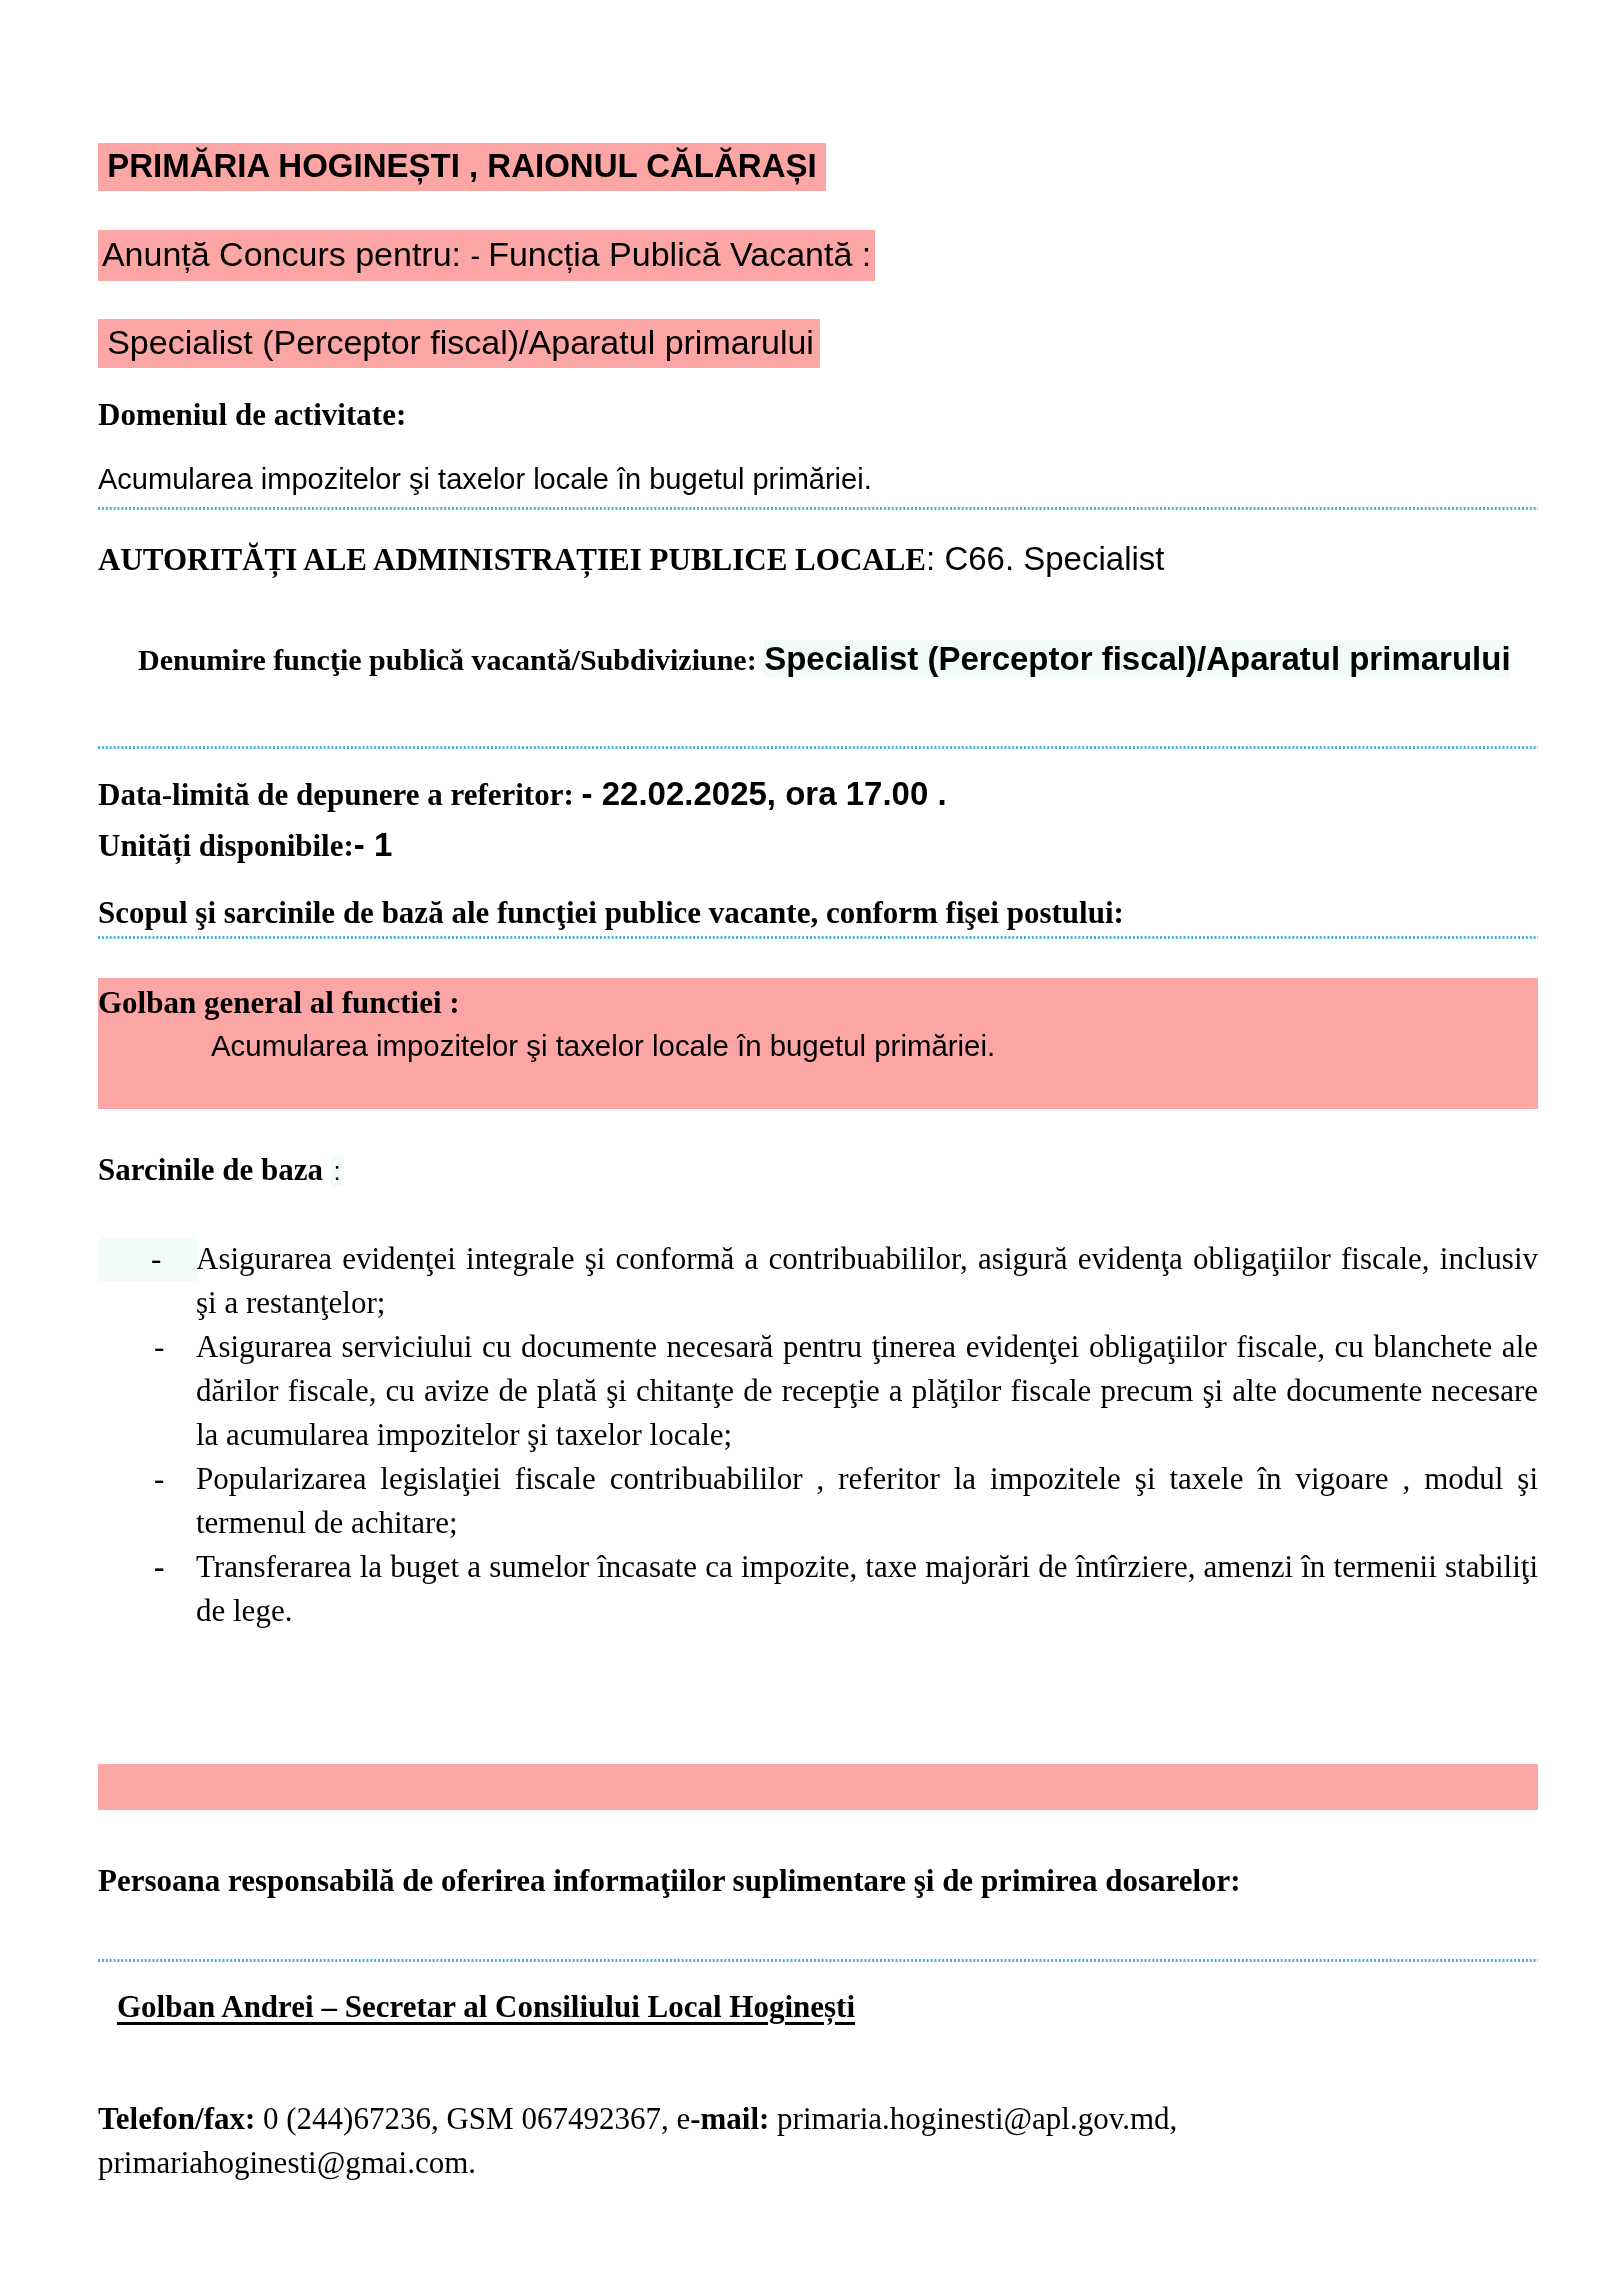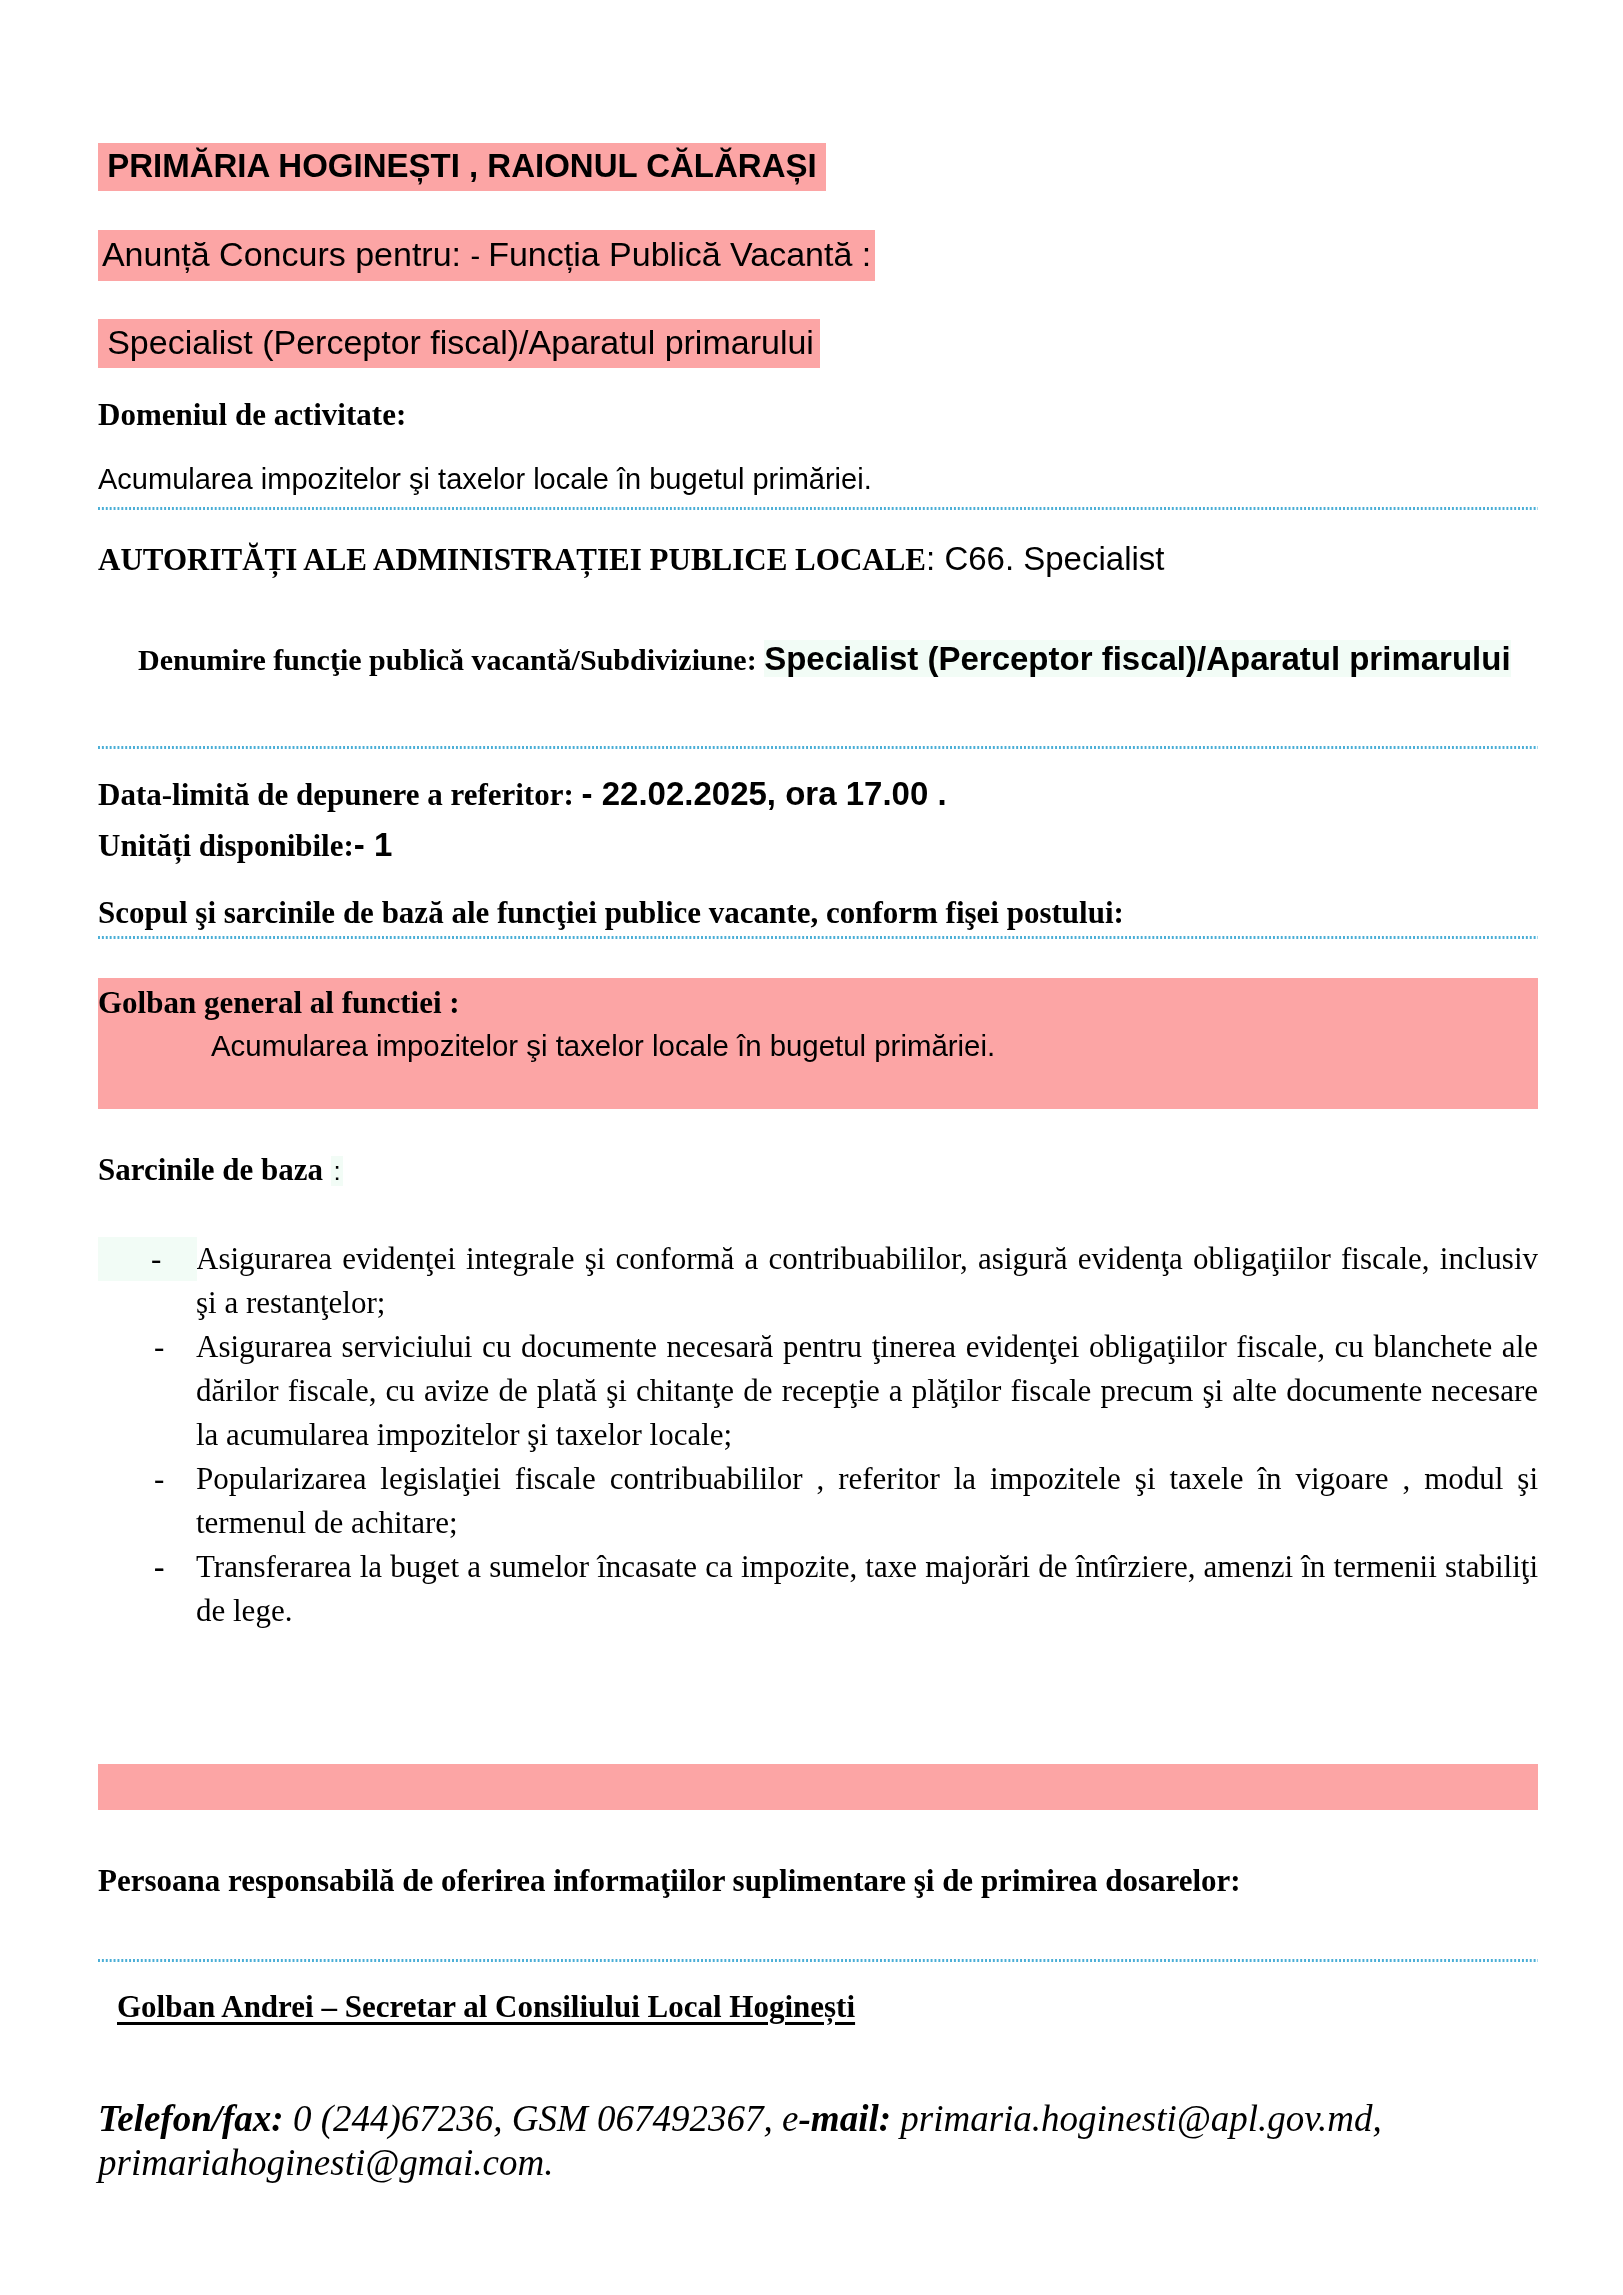--- a/index.html
+++ b/index.html
@@ -54,21 +54,21 @@
   #tasks li:first-child .bullet { background: #f2fcf6; left: 0; width: 99px; text-align: right; padding-right: 0; box-sizing: border-box; }
   #tasks li:first-child .bullet span { display: inline-block; width: 46px; text-align: left; }
 
   #empty-hl { top: 1764px; left: 0; width: 1440px; height: 46px; }
 
   #responsible-label { top: 1839px; font-size: 31px; font-weight: bold; margin-top: 24px; }
   #sep4 { top: 1959px; }
 
   #contact-person { top: 1989px; font-size: 31px; font-weight: bold; margin-left: 19px; }
 
-  #contacts { top: 2097px; font-size: 37px; line-height: 44px; width: 1440px; font-style: italic; }
+  #contacts { top: 2097px; font-size: 31px; line-height: 44px; width: 1440px; }
 </style>
 </head>
 <body>
 
 <div class="page">
 
   <div id="title" class="blk sans hl">PRIMĂRIA HOGINEȘTI ,  RAIONUL  CĂLĂRAȘI</div>
 
   <div id="announce" class="blk sans hl"><span>Anunță Concurs pentru: </span><span class="dash">- </span><span>Funcția  Publică Vacantă :</span></div>
 

